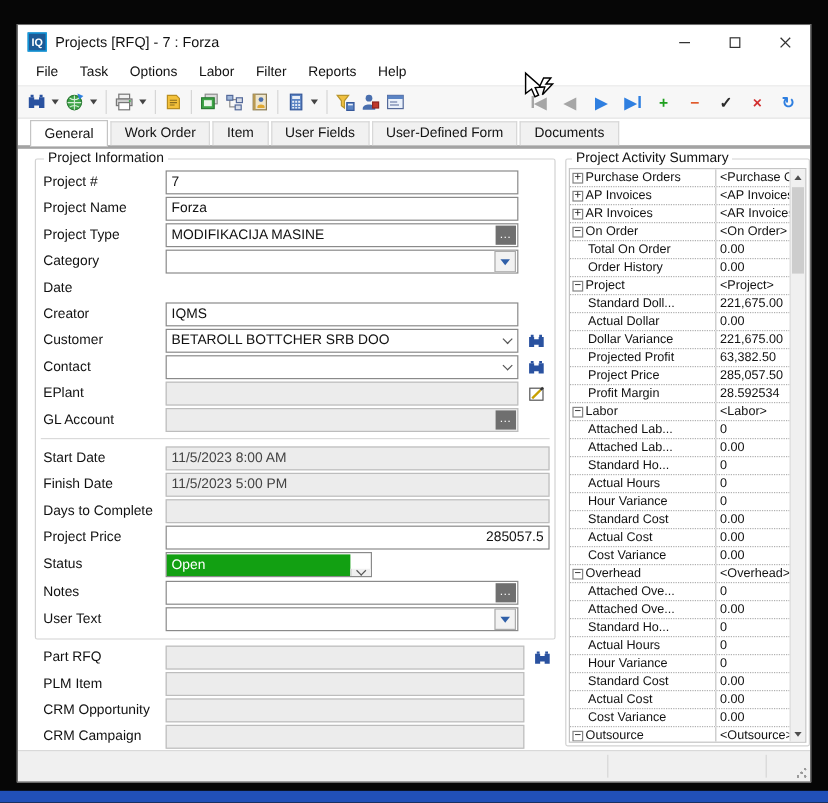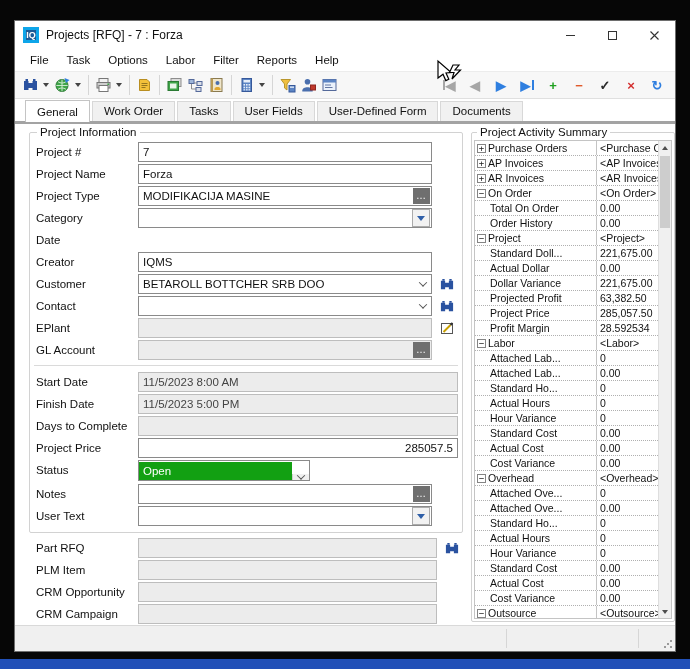--- a/index.html
+++ b/index.html
@@ -5,21 +5,21 @@
   * { margin:0; padding:0; box-sizing:border-box; }
   body { background:#000; font-family:"Liberation Sans", sans-serif; }
   .stage { position:relative; width:690px; height:669px; background:#060606; overflow:hidden; }
   .taskbar { position:absolute; left:0; right:0; bottom:0; height:10px; background:#2150b8; }
 
   .window { position:absolute; left:14px; top:20px; width:662px; height:632px;
             background:#fff; border:1px solid #6e6e6e; }
 
   
   .titlebar { height:28px; display:flex; align-items:center; padding:0 0 0 8px; background:#fff; }
-  .logo { width:16px; height:16px; background:#1d5a96; border:3px solid #0ea5e9; color:#fff;
+  .logo { width:16px; height:16px; background:#1d5a96; border:1px solid #0ea5e9; color:#fff;
           font-size:9px; font-weight:bold; display:flex; align-items:center; justify-content:center;
           margin-right:7px; }
   .title-text { font-size:12px; color:#111; }
   .win-controls { margin-left:auto; display:flex; height:100%; }
   .win-btn { width:42px; height:100%; display:flex; align-items:center; justify-content:center;
              font-size:13px; color:#333; }
 
   
   .menubar { height:22px; display:flex; align-items:center; padding-left:6px; background:#fff; }
   .menu-item { padding:3px 9px; font-size:11.5px; color:#111; }
@@ -306,21 +306,21 @@
     <div class="cursor-overlay">
       <svg width="30" height="30" viewBox="0 0 30 30">
         <path d="M3 2 L3 19 L8 15.2 L10.8 21.6 L13.8 20.3 L11 14 L16.2 13.6 Z" fill="#fff" stroke="#000" stroke-width="1.2"></path>
         <path d="M18 6 l6 0 -4 5 5.5 0 -8.5 9 2-6.5 -4.5 0 z" fill="#fff" stroke="#000" stroke-width="1.2"></path>
       </svg>
     </div>
 
     <div class="tabstrip" id="tabstrip">
         <div class="tab active">General</div>
         <div class="tab">Work Order</div>
-        <div class="tab">Tasks</div>
+        <div class="tab">Item</div>
         <div class="tab">User Fields</div>
         <div class="tab">User-Defined Form</div>
         <div class="tab">Documents</div>
       </div>
 
     <div class="content">
 
       <div class="left-panel">
         <fieldset class="group">
           <legend>Project Information</legend>

